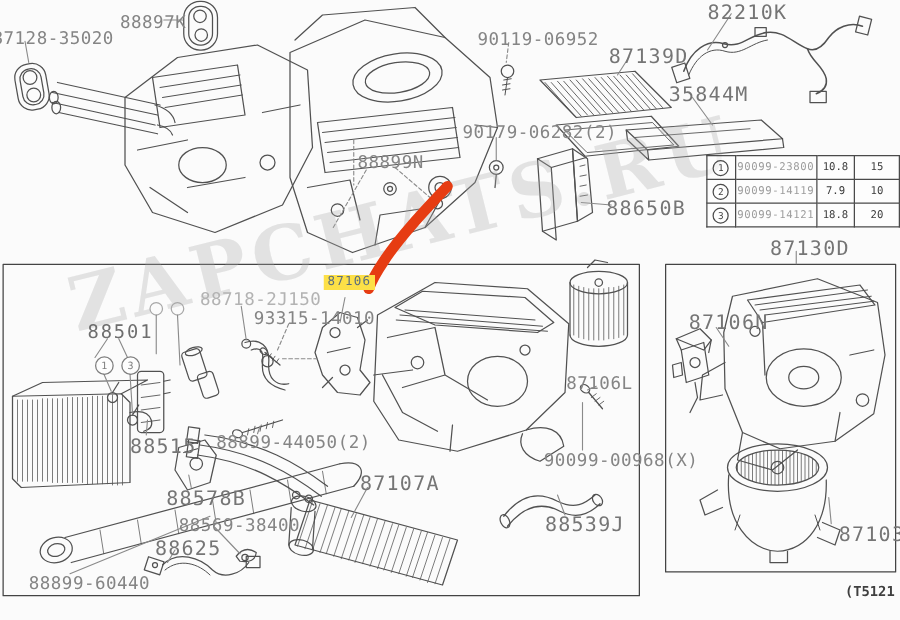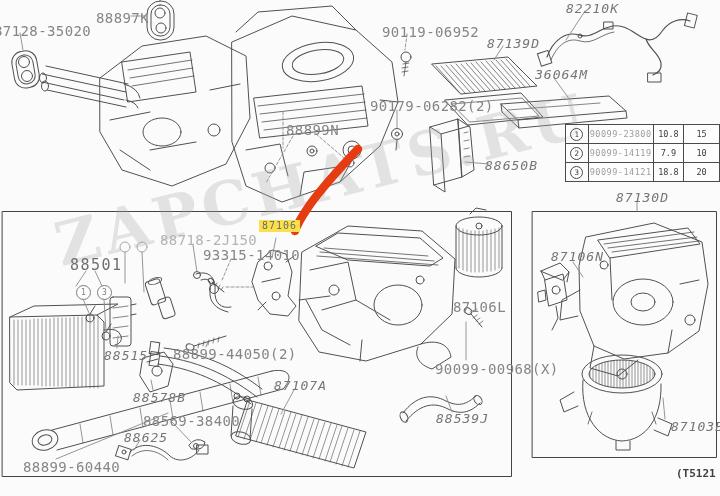--- a/index.html
+++ b/index.html
@@ -3,21 +3,21 @@
 <meta charset="utf-8">
 <style>
   html,body{margin:0;padding:0;background:#e8e8e8;}
   #stage{position:relative;width:720px;height:496px;background:#fbfbfb;overflow:hidden;
          font-family:"DejaVu Sans Mono","Liberation Mono",monospace;}
   svg{position:absolute;left:0;top:0;}
   #art{z-index:2;}
   #arrow-layer{z-index:5;}
   .lbl{position:absolute;z-index:6;font-size:14px;line-height:1;color:#858585;
        letter-spacing:.4px;white-space:nowrap;}
-  .lbl-lg{font-size:13px;color:#757575;letter-spacing:1px;font-style:italic;}
+  .lbl-lg{font-size:16px;color:#757575;letter-spacing:1px;}
   .lbl-xl{font-size:15px;color:#6e6e6e;letter-spacing:1.5px;}
   .lbl-faint{color:#b3b3b3;}
   .lbl-hl{background:#fde047;color:#5d6f7e;padding:1px 3px;font-size:10px;letter-spacing:1px;z-index:7;}
   .callout{position:absolute;z-index:6;width:13px;height:13px;border:1px solid #7d7d7d;border-radius:50%;
            font-size:8px;line-height:13px;text-align:center;color:#7d7d7d;background:rgba(255,255,255,.5);}
   #watermark{position:absolute;left:48px;top:212px;z-index:3;transform:rotate(-14deg);transform-origin:left top;
              font-family:"DejaVu Serif","Liberation Serif",serif;font-weight:bold;font-size:60px;
              letter-spacing:5px;color:rgba(168,168,168,.30);pointer-events:none;white-space:nowrap;}
   
   #size-tbl-head{position:absolute;left:664px;top:88px;z-index:6;border-collapse:collapse;}
@@ -333,21 +333,21 @@
 
   <svg id="arrow-layer" width="720" height="496" viewBox="0 0 720 496">
     <path d="M358,149 C341,167 320,189 307,209 C301,218 297,225 295,231" fill="none" stroke="#e63c12" stroke-width="8.5" stroke-linecap="round"></path>
   </svg>
 
   <div class="lbl" style="left:-6px;top:24px">87128-35020</div>
   <div class="lbl" style="left:96px;top:11px">88897K</div>
   <div class="lbl" style="left:382px;top:25px">90119-06952</div>
   <div class="lbl lbl-lg" style="left:487px;top:37px">87139D</div>
   <div class="lbl lbl-lg" style="left:566px;top:2px">82210K</div>
-  <div class="lbl lbl-lg" style="left:535px;top:68px">36064M</div>
+  <div class="lbl lbl-lg" style="left:535px;top:68px">35844M</div>
   <div class="lbl" style="left:370px;top:99px">90179-06282(2)</div>
   <div class="lbl" style="left:286px;top:123px">88899N</div>
   <div class="lbl lbl-lg" style="left:485px;top:159px">88650B</div>
 
   <table id="size-tbl-body">
     <tbody>
         <tr>
       <td class="ccell"><span class="crc">1</span></td>
       <td class="pcell">90099-23800</td>
       <td class="icell">10.8</td>
@@ -372,21 +372,21 @@
   <div class="callout" style="left:76px;top:285px">1</div>
   <div class="callout" style="left:97px;top:285px">3</div>
   <div class="lbl lbl-faint" style="left:160px;top:233px">88718-2J150</div>
   <div class="lbl" style="left:203px;top:248px">93315-14010</div>
   <div class="lbl lbl-lg" style="left:104px;top:349px">88515</div>
   <div class="lbl" style="left:173px;top:347px">88899-44050(2)</div>
   <div class="lbl lbl-lg" style="left:133px;top:391px">88578B</div>
   <div class="lbl" style="left:143px;top:414px">88569-38400</div>
   <div class="lbl lbl-lg" style="left:124px;top:431px">88625</div>
   <div class="lbl" style="left:23px;top:460px">88899-60440</div>
-  <div class="lbl lbl-lg" style="left:274px;top:379px">87107A</div>
+  <div class="lbl lbl-lg" style="left:288px;top:379px">87107A</div>
   <div class="lbl lbl-hl" style="left:259px;top:220px">87106</div>
   <div class="lbl" style="left:453px;top:300px">87106L</div>
   <div class="lbl" style="left:435px;top:362px">90099-00968(X)</div>
   <div class="lbl lbl-lg" style="left:436px;top:412px">88539J</div>
 
   <div class="lbl lbl-lg" style="left:616px;top:191px">87130D</div>
   <div class="lbl lbl-lg" style="left:551px;top:250px">87106N</div>
   <div class="lbl lbl-lg" style="left:671px;top:420px">87103B</div>
 
   <div id="footer-code">(T5121</div>

